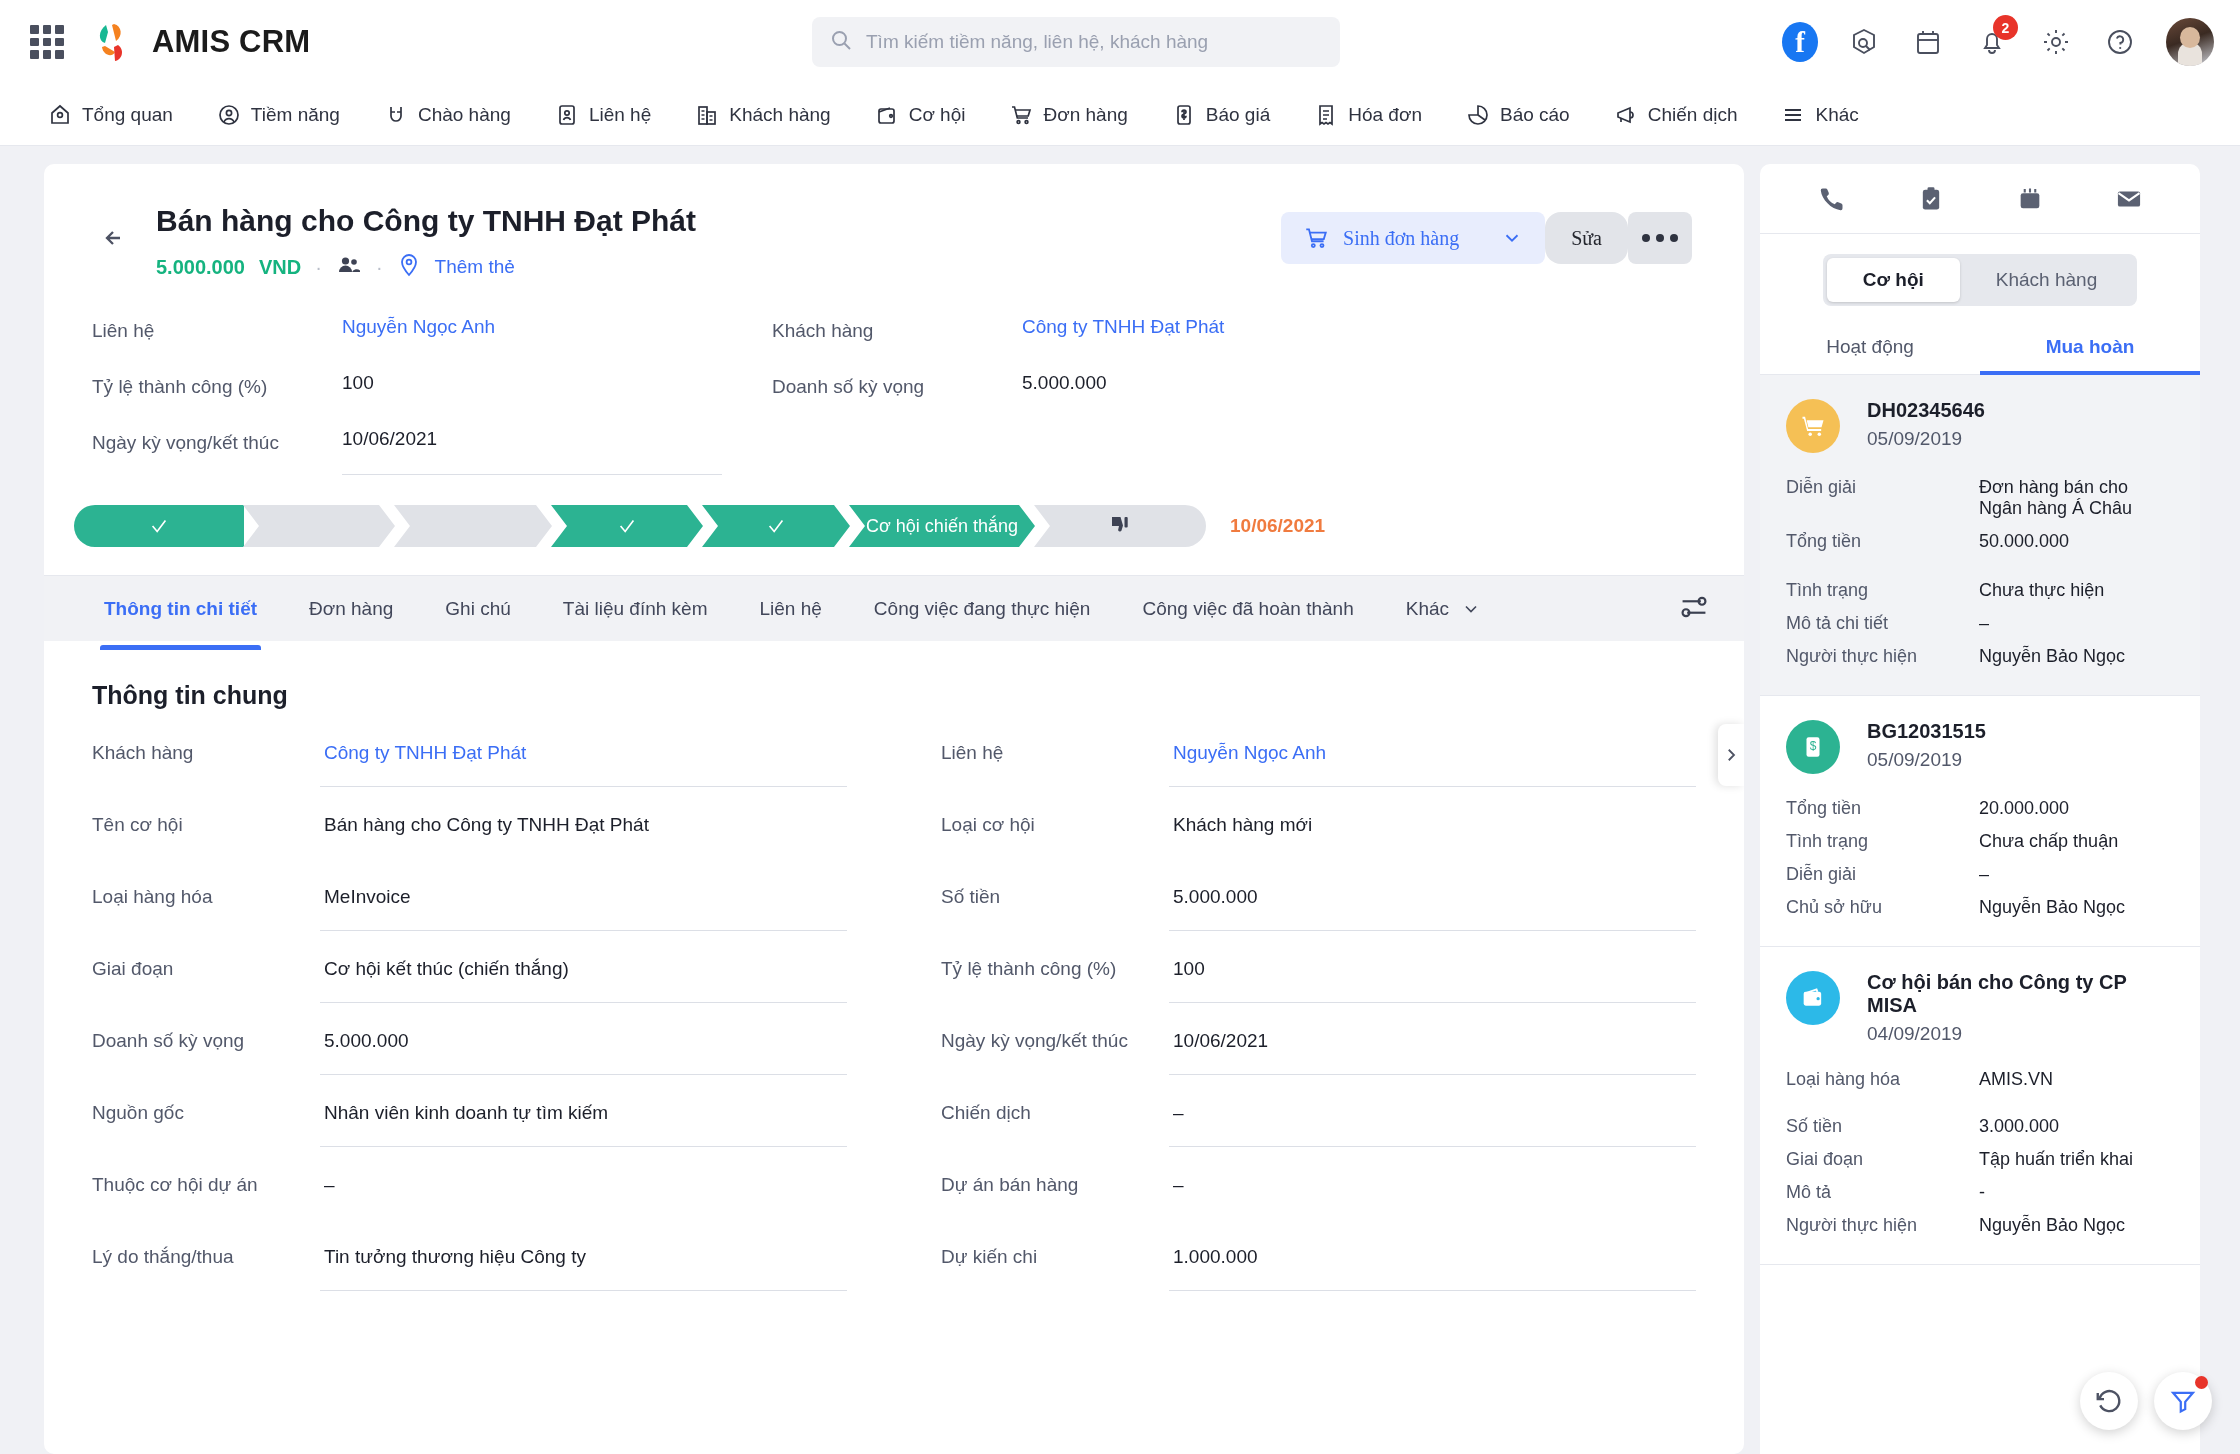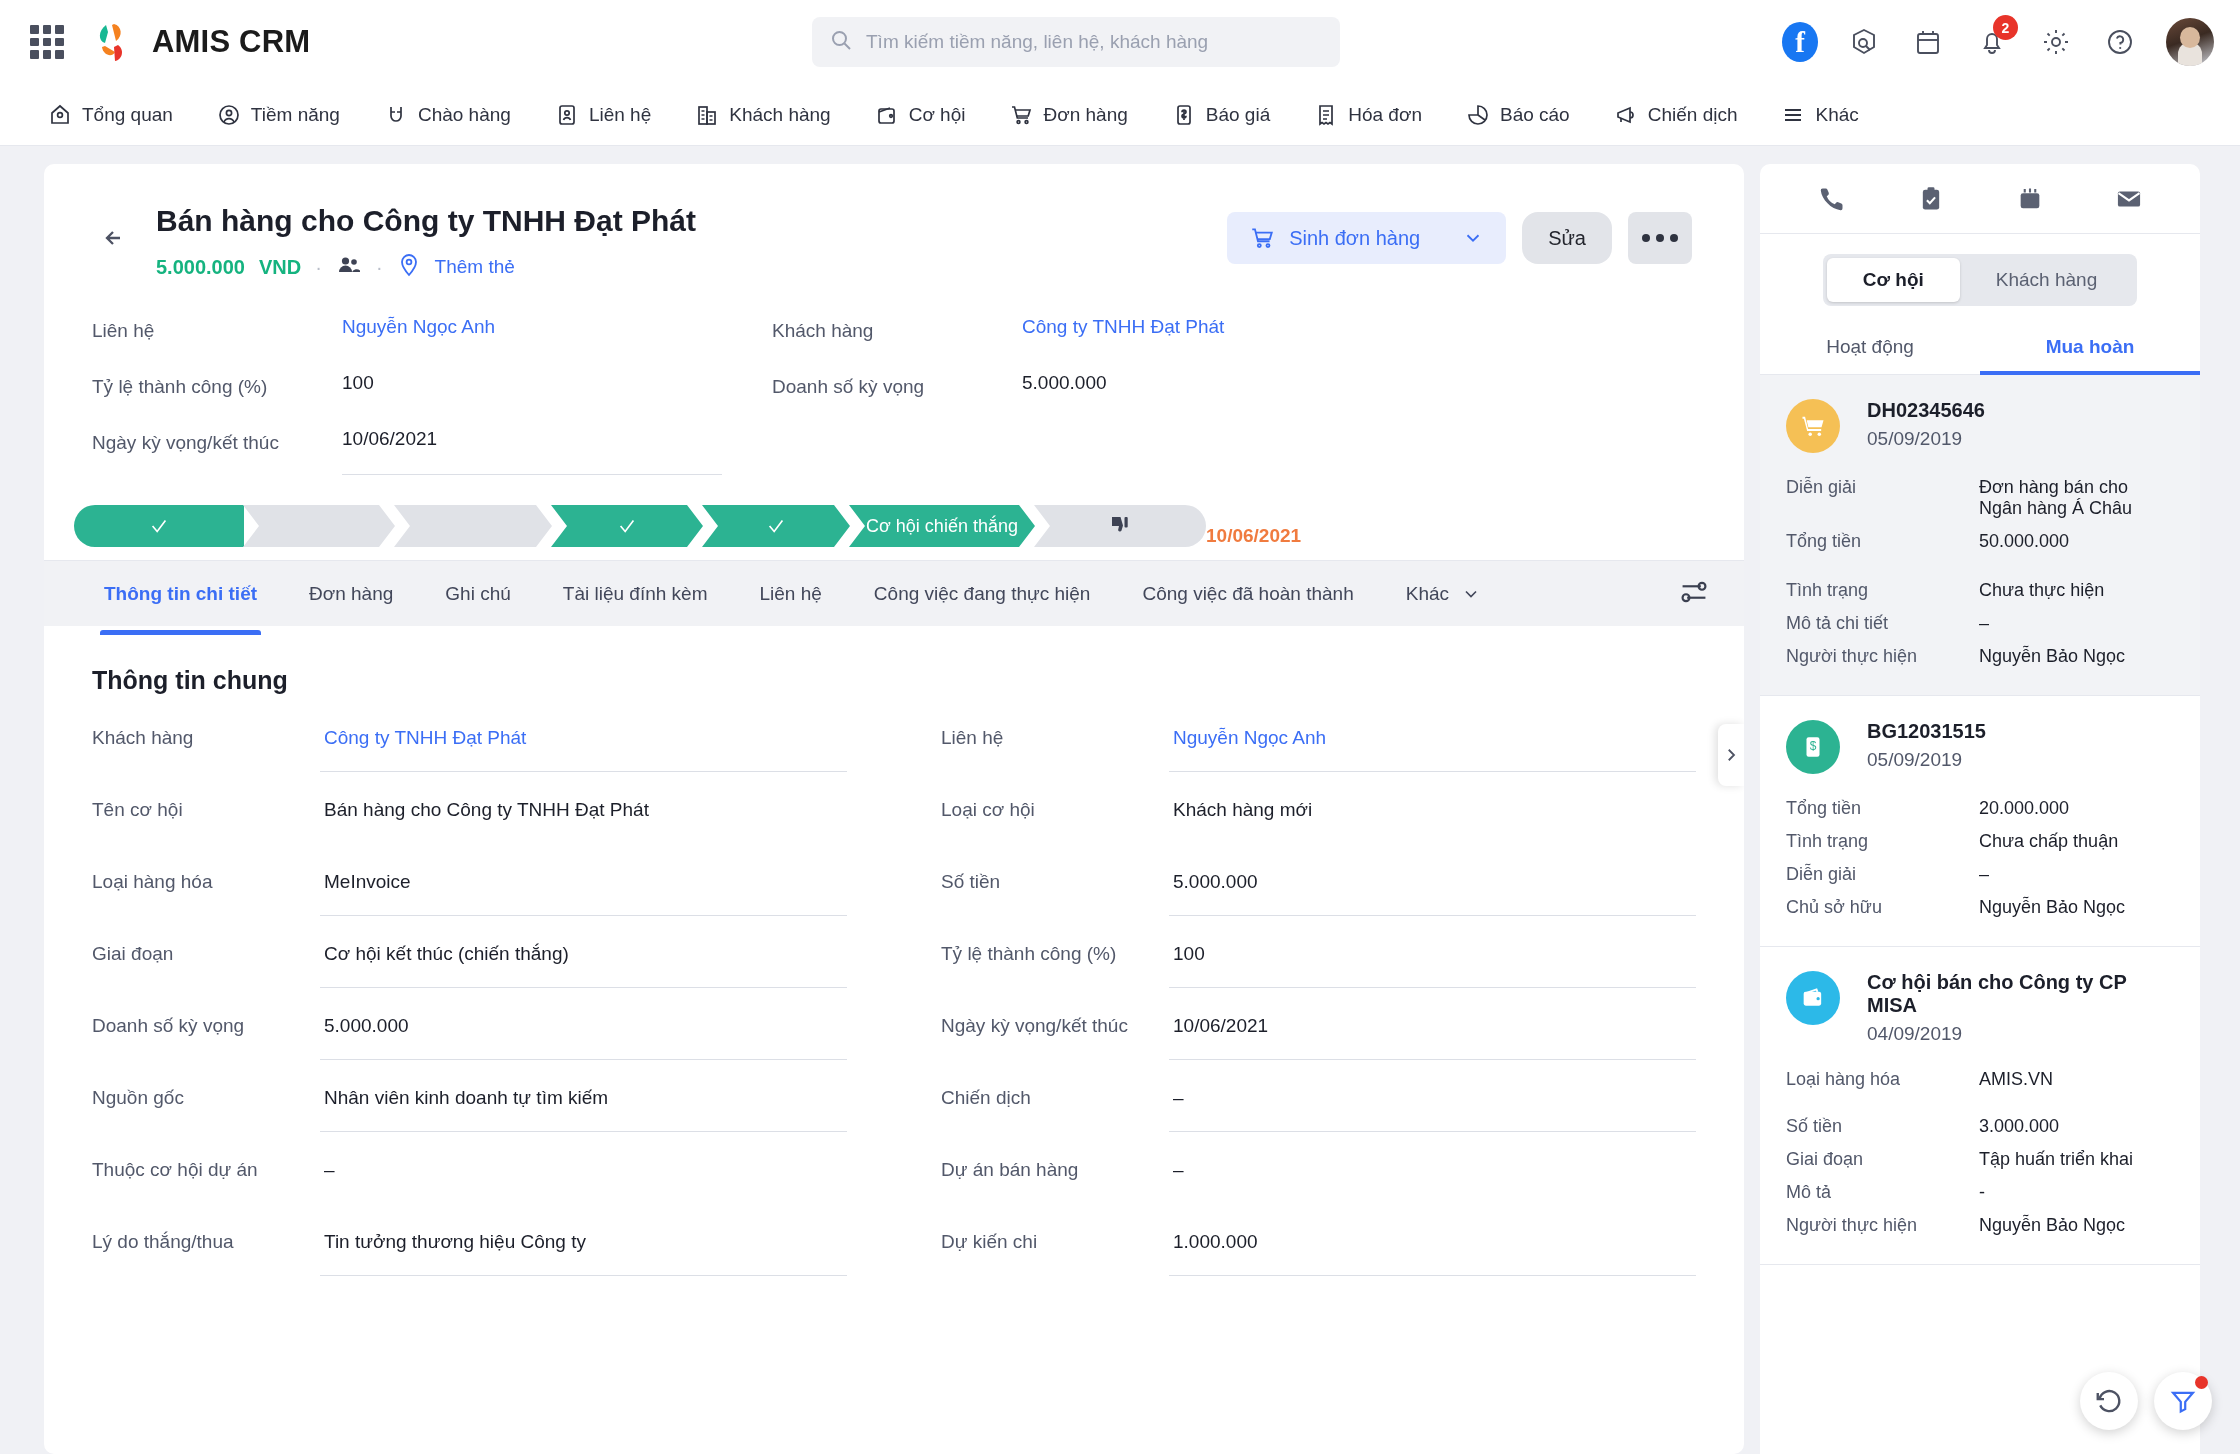--- a/index.html
+++ b/index.html
@@ -64,40 +64,40 @@
     position: relative; overflow: hidden;
   }
   .detail-head { padding: 40px 48px 0 48px; display: flex; }
   .back-arrow { width: 44px; height: 44px; color: #4d5263; cursor: pointer; margin-top: 12px; flex:none;}
   .head-txt { margin-left: 20px; }
   .opp-title { font-size: 30px; font-weight: bold; color: #1c1f2a; }
   .opp-sub { display: flex; align-items: center; gap: 14px; margin-top: 14px; }
   .amount { color: #15b37f; font-weight: bold; font-size: 20px; }
   .dot { color: #b9bec9; font-size: 20px; }
   .tag-add { color: #3b6ef5; font-size: 19px; cursor: pointer; }
-  .head-actions { position: absolute; right: 52px; top: 48px; display: flex; align-items: flex-start; gap: 16px; }
+  .head-actions { position: absolute; right: 52px; top: 48px; display: flex; align-items: flex-start; gap: 0; font-family: Liberation Serif, serif; }
   .btn-primary-soft {
     background: #e8edfd; color: #3b6ef5; border-radius: 8px;
     height: 52px; display: flex; align-items: center; gap: 14px;
     padding: 0 22px; font-size: 20px; cursor: pointer;
   }
   .btn-grey { background: #e2e4e9; color: #24262e; border-radius: 16px; height: 52px;
     display: flex; align-items: center; justify-content:center; padding: 0 26px; font-size: 20px; cursor: pointer; }
   .btn-dots { background: #e2e4e9; border-radius: 8px; height: 52px; width: 64px;
     display: flex; align-items: center; justify-content: center; gap: 6px; cursor: pointer; }
   .btn-dots i { width: 8px; height: 8px; border-radius: 50%; background: #2f3340; display:block;}
   
   .summary { padding: 34px 48px 0 48px; display: grid; grid-template-columns: 250px 430px 250px 1fr;
     row-gap: 30px; align-items: start; }
   .sm-label { font-size: 19px; color: #52586a; padding-top: 4px; }
   .sm-value { font-size: 19px; color: #1c1f2a; }
   .sm-link { font-size: 19px; color: #3b6ef5; cursor: pointer; }
   .sm-underline { border-bottom: 1px solid #dcdfe6; padding-bottom: 24px; width: 380px; }
   
-  .pipeline-wrap { padding: 30px 48px 13px 30px; display: flex; align-items: flex-end; }
+  .pipeline-wrap { padding: 30px 48px 28px 30px; display: flex; align-items: center; gap: 24px; }
   .pipeline { display: flex; height: 42px; flex: none; }
   .stage { height: 42px; display: flex; align-items: center; justify-content: center;
     color: #fff; font-size: 18px; position: relative; cursor: pointer; }
   .stage.done { background: #2cb392; }
   .stage.todo { background: #e0e2e7; color: #4a4f5e; }
   .stage + .stage { margin-left: -1px; }
   .stage:first-child { border-radius: 21px 0 0 21px; }
   .stage:last-child { border-radius: 0 21px 21px 0; }
   .pipe-date { color: #f07b3f; font-size: 19px; font-weight: bold; }
   

